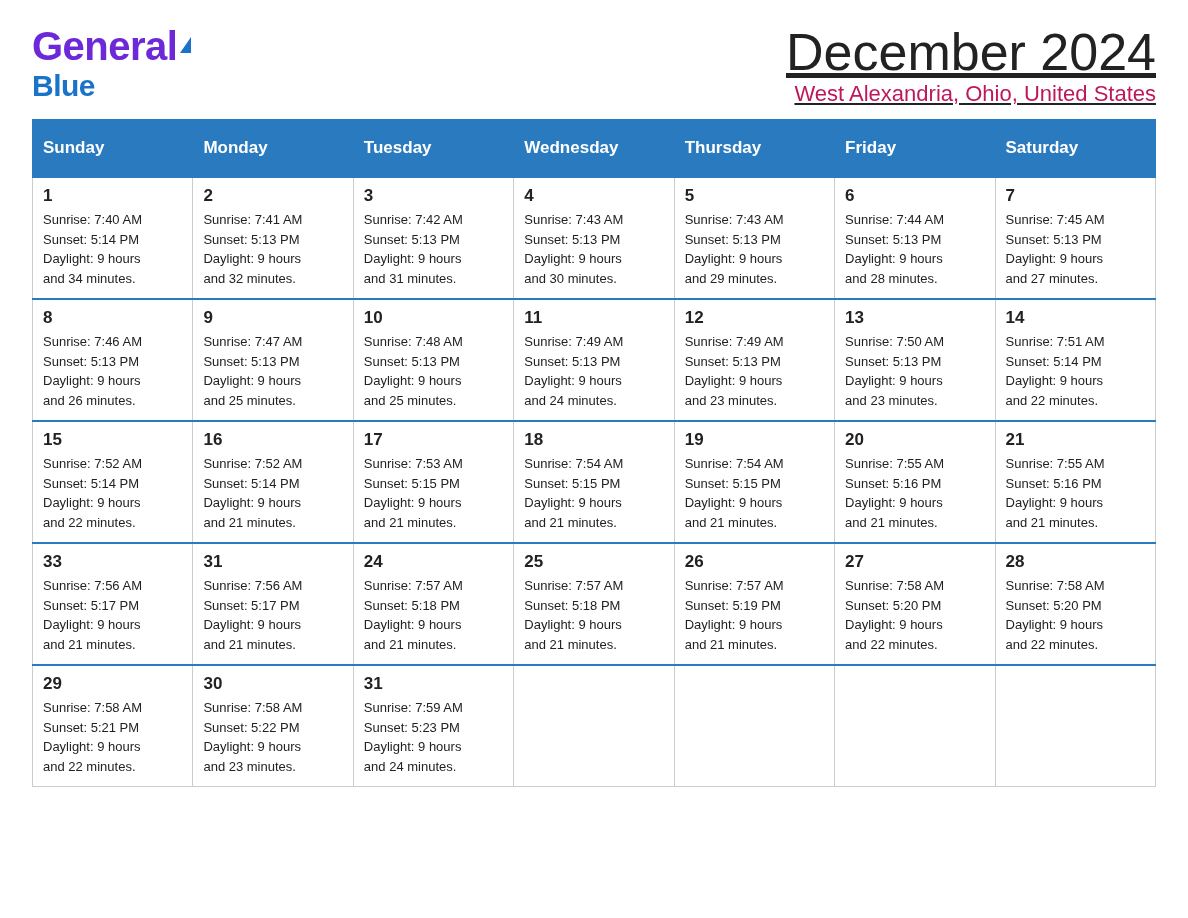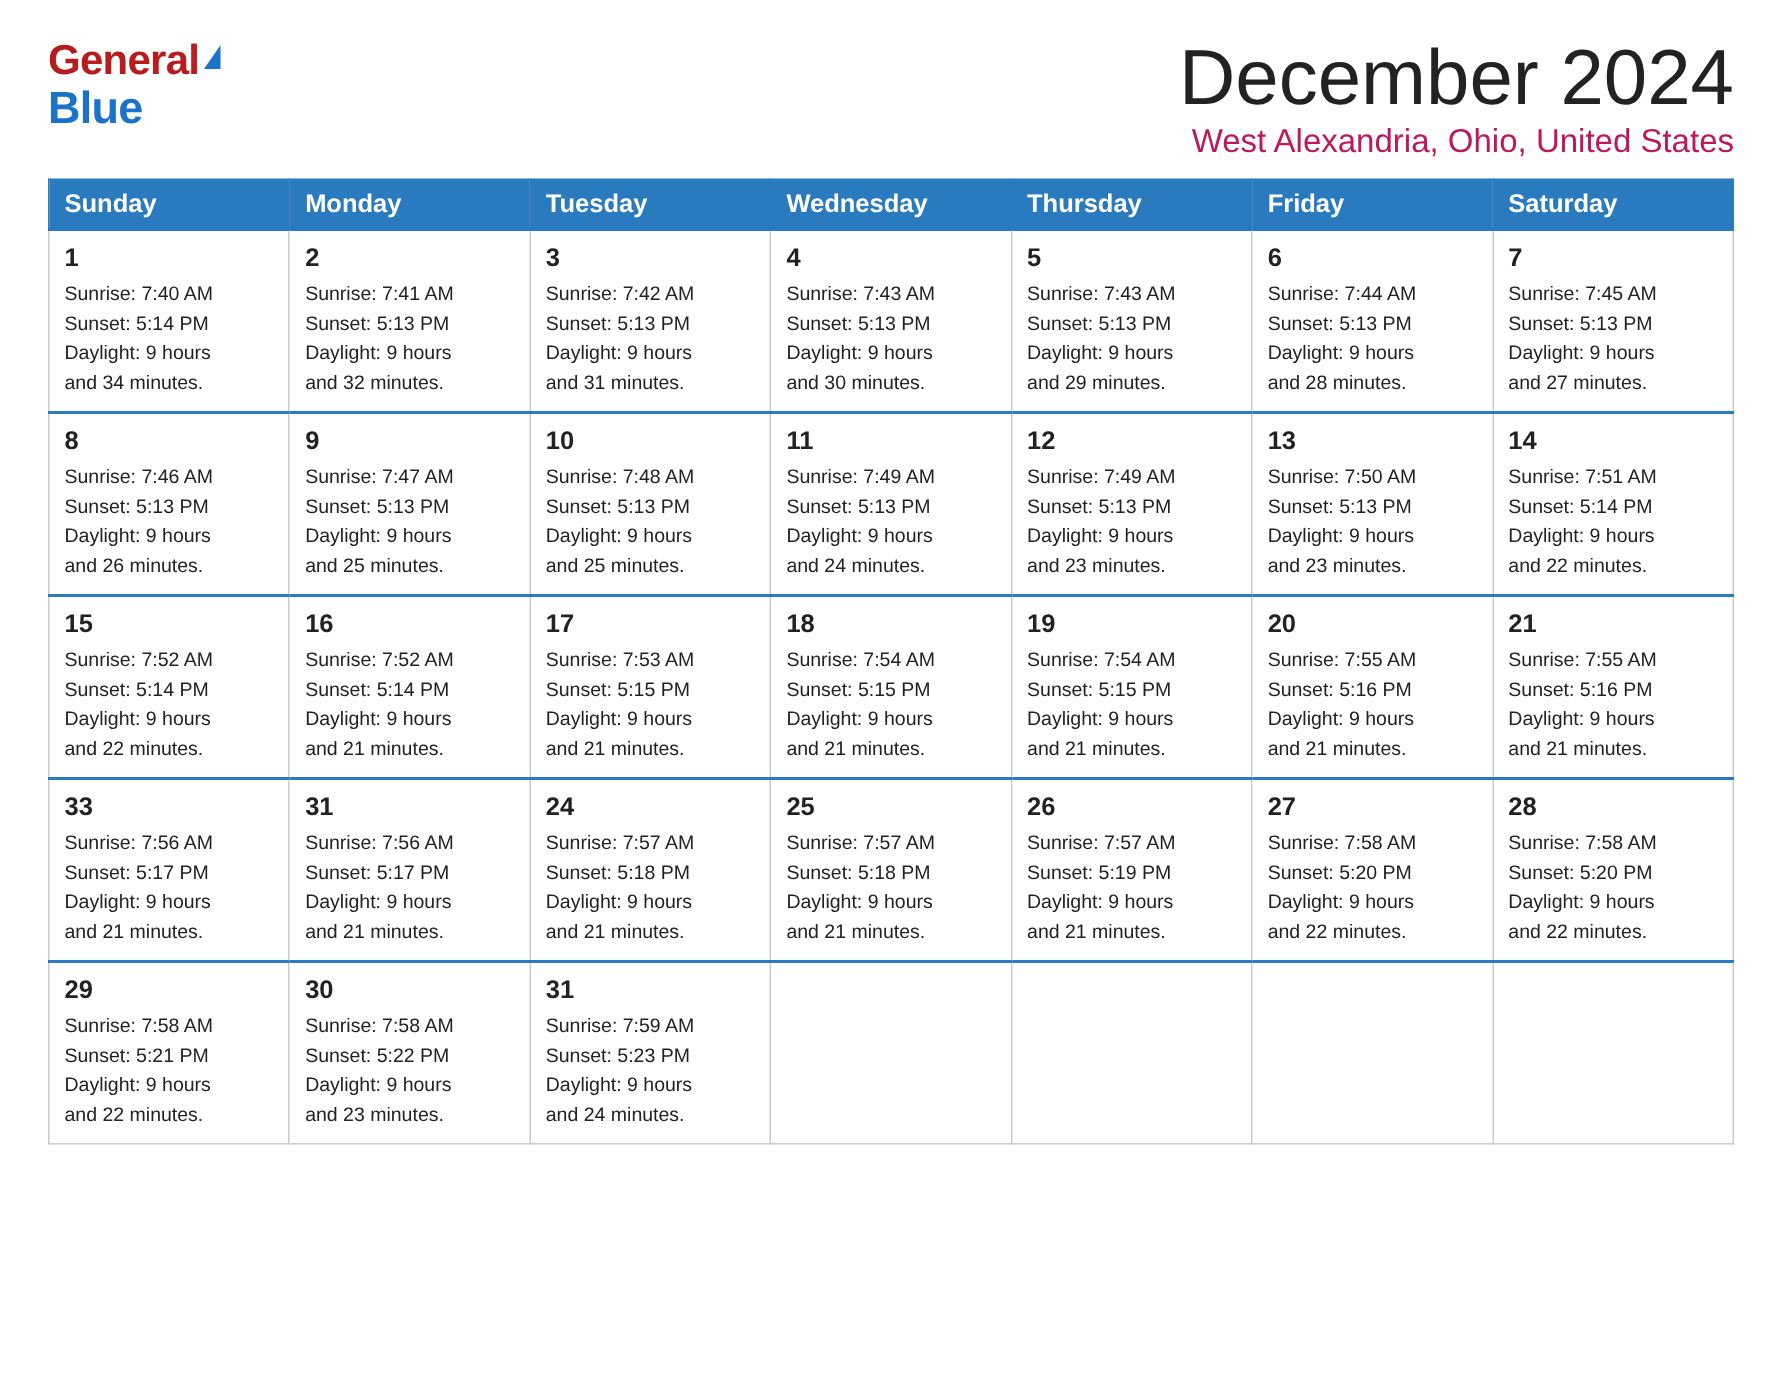--- a/index.html
+++ b/index.html
@@ -21,20 +21,21 @@
       display: flex;
       flex-direction: column;
       align-items: flex-start;
     }
     .logo-line {
       display: flex;
       align-items: center;
     }
     .title-area {
       text-align: right;
+      text-decoration: underline;
     }
     .month-title {
       font-size: 52px;
       font-weight: normal;
       color: #222;
       line-height: 1.1;
     }
     .location-subtitle {
       font-size: 22px;
       color: #be185d;
@@ -43,21 +44,21 @@
     table {
       width: 100%;
       border-collapse: collapse;
       margin-top: 8px;
     }
     thead tr th {
       background-color: #2a7abf;
       color: #fff;
       font-size: 17px;
       font-weight: bold;
-      padding: 6px 10px;
+      padding: 18px 10px;
       text-align: left;
       border: 1px solid #2a7abf;
     }
     tbody tr td {
       vertical-align: top;
       padding: 8px 10px 10px 10px;
       border: 1px solid #ccc;
       border-top: 2px solid #2a7abf;
       font-size: 13.5px;
       color: #222;
@@ -78,21 +79,21 @@
     tbody tr td.empty {
       background: #fff;
     }
   </style>
 </head>
 <body>
 
 <div class="header-row">
   <div class="logo">
     <div class="logo-line">
-      <span style="font-size:28px;font-weight:bold;color:#b91c1c;letter-spacing:-0.5px;">General</span>
+      <span style="font-size:40px;font-weight:bold;color:#6d28d9;letter-spacing:-0.5px;">General</span>
       <span style="display:inline-block;width:0;height:0;border-left:11px solid transparent;border-right:0px solid transparent;border-bottom:16px solid #1a73c8;margin-left:3px;position:relative;top:-2px;"></span>
     </div>
     <div>
       <span style="font-size:30px;font-weight:bold;color:#1a73c8;letter-spacing:-0.5px;">Blue</span>
     </div>
   </div>
   <div class="title-area">
     <div class="month-title">December 2024</div>
     <div class="location-subtitle">West Alexandria, Ohio, United States</div>
   </div>

